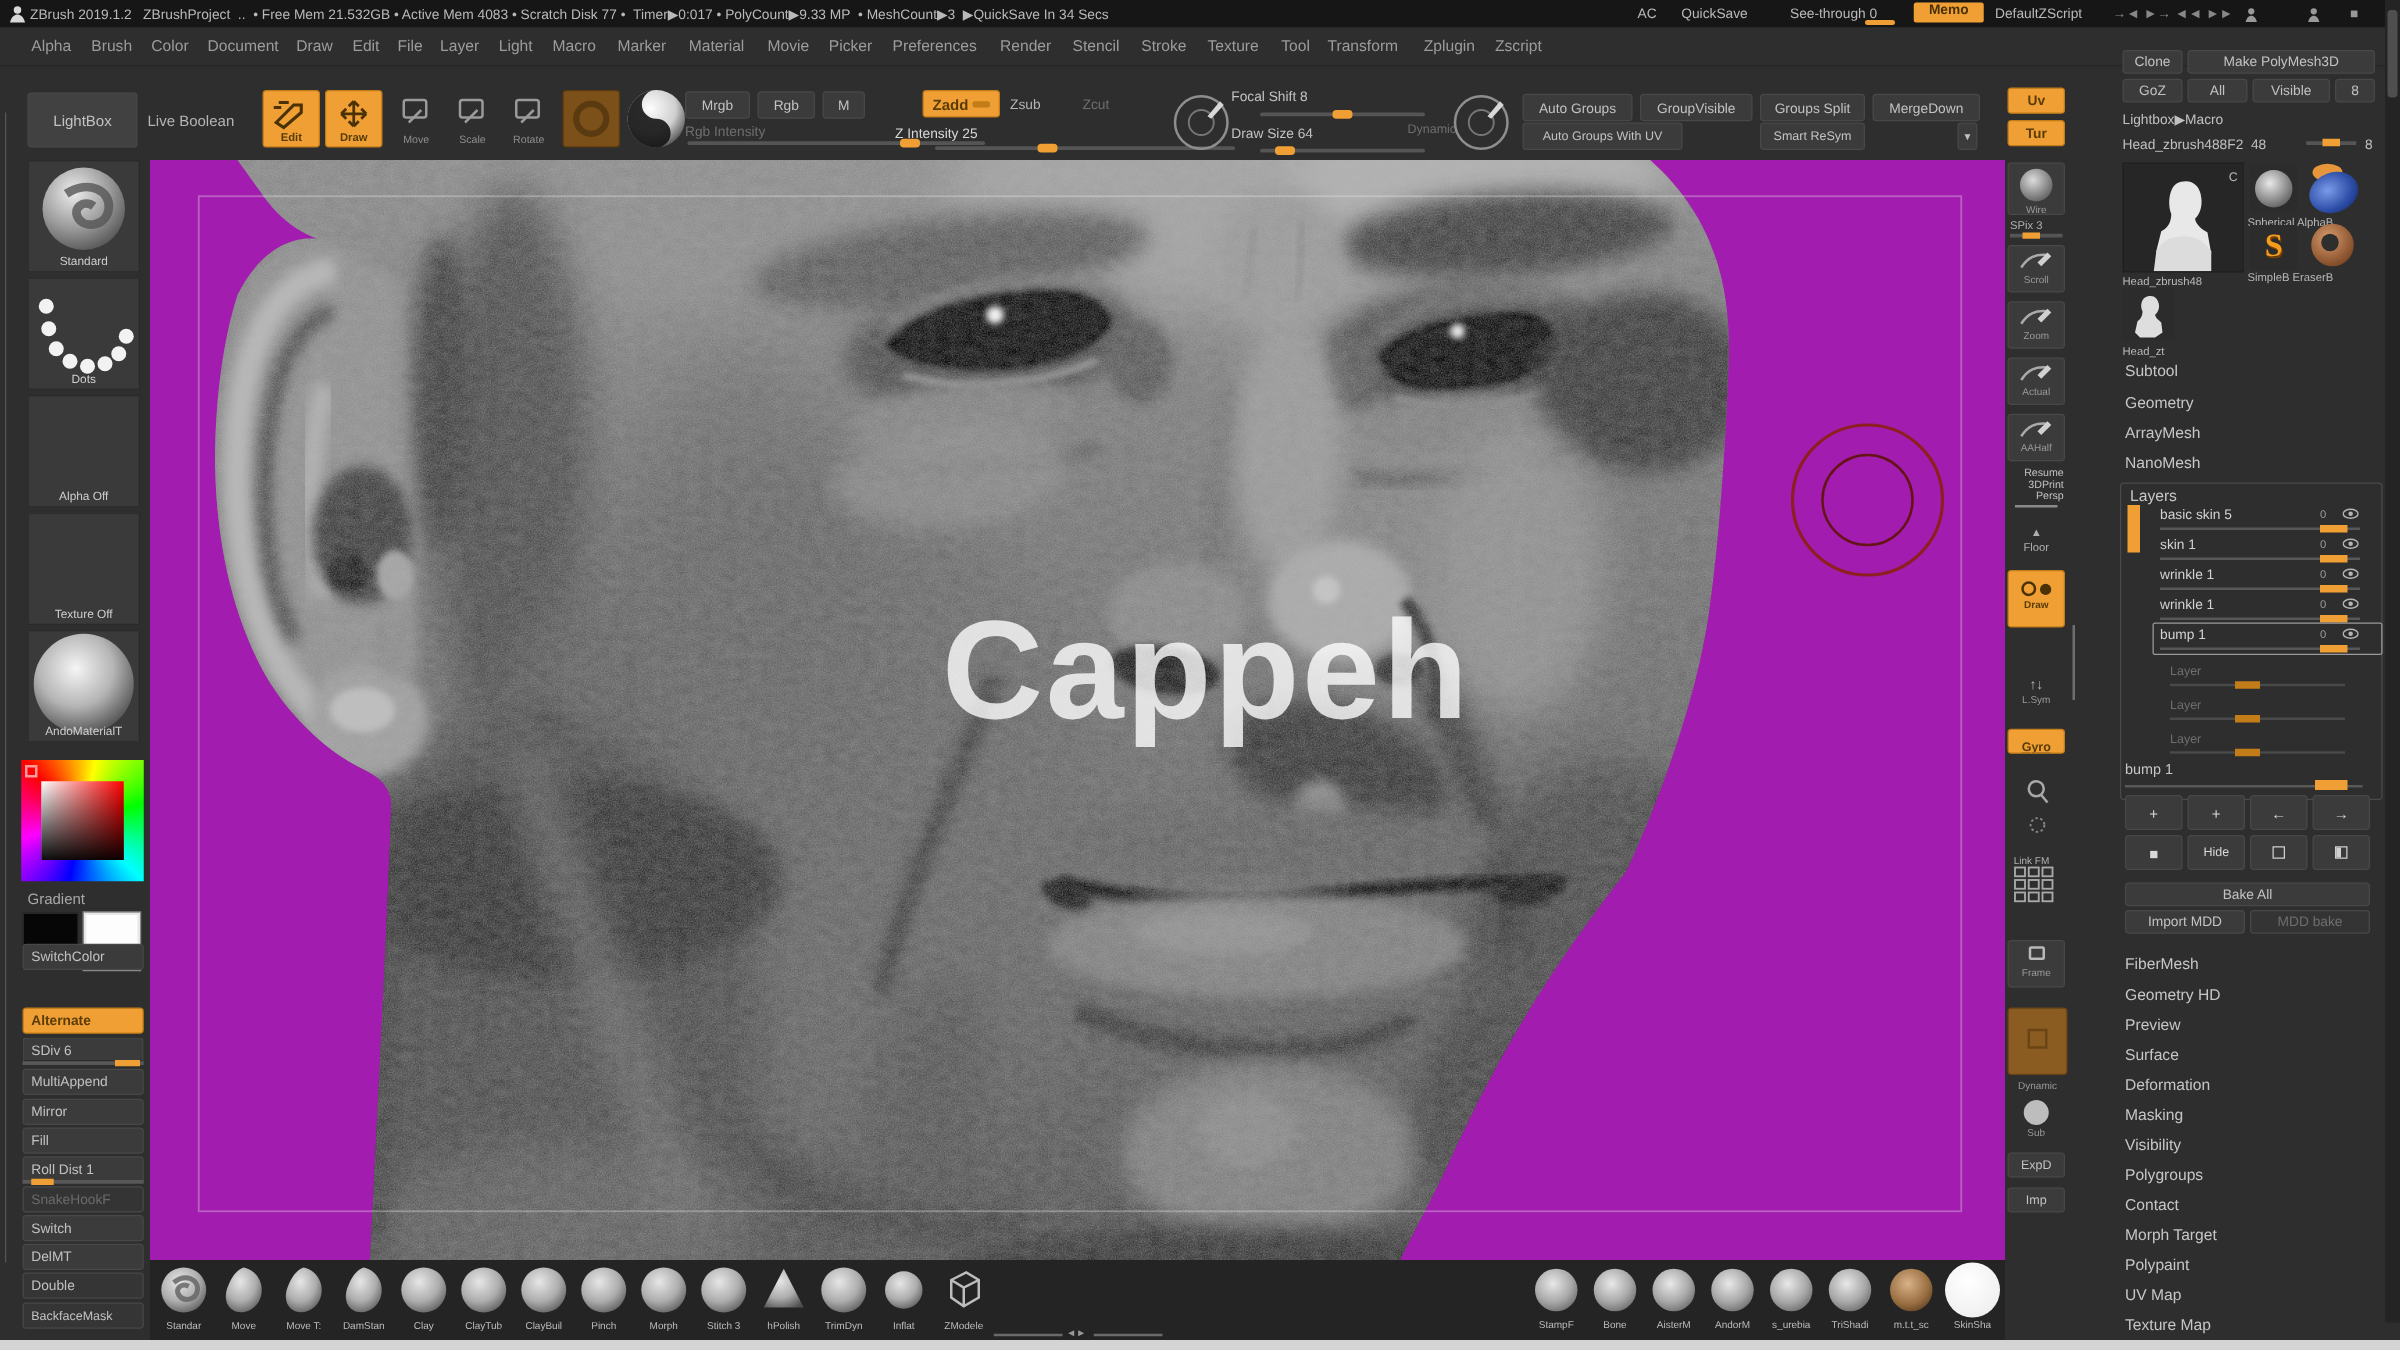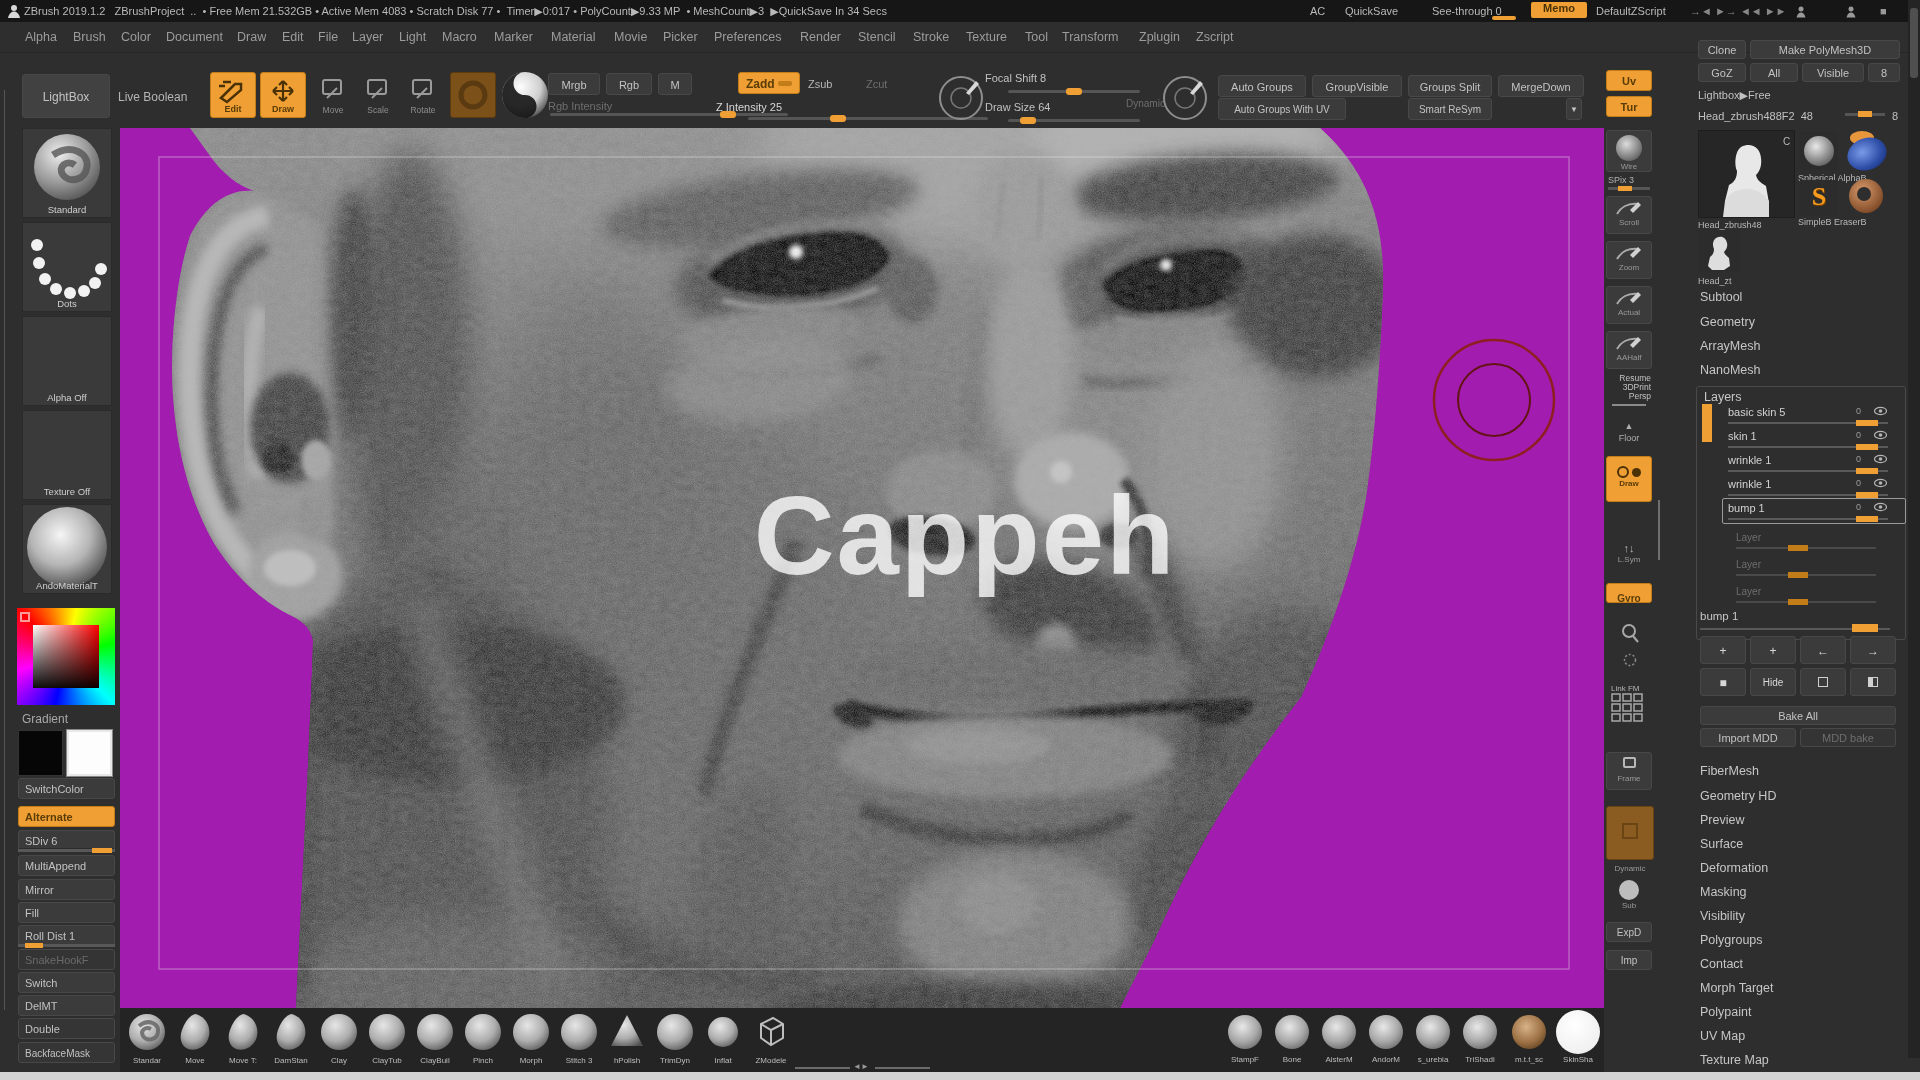--- a/index.html
+++ b/index.html
@@ -286,21 +286,21 @@
           <circle cx="44" cy="42" r="40" fill="url(#sg2)"></circle>
         </svg><div style="position:absolute;left:0;bottom:2px;width:100%;text-align:center;font-size:9.5px;color:#cfcfcf;">AndoMaterialT</div></div>
 <div class="abs" style="left:17px;top:608px;width:98px;height:97px;background:conic-gradient(from 315deg, #f00, #ff0 16%, #0f0 33%, #0ff 50%, #00f 66%, #f0f 83%, #f00);">
         <div class="abs" style="left:16px;top:17px;width:66px;height:63px;background:linear-gradient(to right,#fff,#f00);"></div>
         <div class="abs" style="left:16px;top:17px;width:66px;height:63px;background:linear-gradient(to bottom,rgba(0,0,0,0),rgba(0,0,0,0.95));"></div>
         <div class="abs" style="left:3px;top:4px;width:10px;height:10px;border:2px solid #ff9a9a;"></div>
       </div>
 <div class="lbl" style="left:22px;top:712px;font-size:12px;">Gradient</div>
 <div class="abs" style="left:18px;top:730px;width:45px;height:46px;background:#060606;border:1px solid #333;"></div>
 <div class="abs" style="left:67px;top:730px;width:45px;height:46px;background:#fdfdfd;border:2px solid #e8e8e8;outline:1px solid #888;"></div>
-<div class="btn" style="left:18px;top:778px;width:97px;height:21px;line-height:21px;text-align:left;padding-left:6px;font-size:11px;">SwitchColor</div>
+<div class="btn" style="left:18px;top:755px;width:97px;height:21px;line-height:21px;text-align:left;padding-left:6px;font-size:11px;">SwitchColor</div>
 <div class="obtn" style="left:18px;top:806px;width:97px;height:21px;line-height:21px;text-align:left;padding-left:6px;font-size:11px;">Alternate</div>
 <div class="btn" style="left:18px;top:830px;width:97px;height:21px;line-height:21px;text-align:left;padding-left:6px;font-size:11px;border-bottom:3px solid #2c2c2c;">SDiv 6</div>
 <div class="abs" style="left:18px;top:849px;width:97px;height:3px;background:#585858;"></div>
 <div class="abs" style="left:92px;top:848px;width:20px;height:5px;background:#ef9f33;"></div>
 <div class="btn" style="left:18px;top:855px;width:97px;height:21px;line-height:21px;text-align:left;padding-left:6px;font-size:11px;">MultiAppend</div>
 <div class="btn" style="left:18px;top:879px;width:97px;height:21px;line-height:21px;text-align:left;padding-left:6px;font-size:11px;">Mirror</div>
 <div class="btn" style="left:18px;top:902px;width:97px;height:21px;line-height:21px;text-align:left;padding-left:6px;font-size:11px;">Fill</div>
 <div class="btn" style="left:18px;top:925px;width:97px;height:21px;line-height:21px;text-align:left;padding-left:6px;font-size:11px;">Roll Dist 1</div>
 <div class="abs" style="left:18px;top:944px;width:97px;height:3px;background:#585858;"></div>
 <div class="abs" style="left:25px;top:943px;width:18px;height:5px;background:#ef9f33;"></div>
@@ -485,21 +485,21 @@
 <div class="abs" style="left:1658px;top:500px;width:2px;height:60px;background:#6e6e6e;"></div>
     </div>
 
   <div class="abs" id="rightpanel">
       <div class="btn" style="left:1698px;top:40px;width:48px;height:19px;line-height:19px;font-size:11px;">Clone</div>
 <div class="btn" style="left:1750px;top:40px;width:150px;height:19px;line-height:19px;font-size:11px;">Make PolyMesh3D</div>
 <div class="btn" style="left:1698px;top:63px;width:48px;height:19px;line-height:19px;font-size:11px;">GoZ</div>
 <div class="btn" style="left:1750px;top:63px;width:48px;height:19px;line-height:19px;font-size:11px;">All</div>
 <div class="btn" style="left:1802px;top:63px;width:62px;height:19px;line-height:19px;font-size:11px;">Visible</div>
 <div class="btn" style="left:1868px;top:63px;width:32px;height:19px;line-height:19px;font-size:11px;">8</div>
-<div class="lbl" style="left:1698px;top:89px;color:#c0c0c0;">Lightbox▶Free</div>
+<div class="lbl" style="left:1698px;top:89px;color:#c0c0c0;">Lightbox▶Macro</div>
 <div class="lbl" style="left:1698px;top:110px;color:#c0c0c0;">Head_zbrush488F2&nbsp;&nbsp;48</div>
 <div class="abs" style="left:1845px;top:113px;width:40px;height:3px;background:#555;"></div>
 <div class="abs" style="left:1858px;top:111px;width:14px;height:6px;background:#ef9f33;"></div>
 <div class="lbl" style="left:1892px;top:110px;color:#c0c0c0;">8</div>
 <div class="abs" style="left:1698px;top:130px;width:97px;height:88px;border:1px solid #1e1e1e;"><svg width="95" height="86">
           <rect width="95" height="86" fill="#262626"></rect>
           <path d="M42,16 C52,11 61,16 62,27 C63,34 61,40 57,44 C58,49 62,52 67,55 L70,72 L60,78 L34,78 L26,70 L30,54 C36,51 38,46 38,40 C35,34 36,20 42,16 Z" fill="#e8e8e8"></path>
           <path d="M26,70 C30,62 38,58 48,58 C58,58 64,62 70,70 L70,86 L24,86 Z" fill="#dcdcdc"></path>
           <text x="84" y="14" fill="#bbb" font-size="10">C</text>
         </svg></div>

